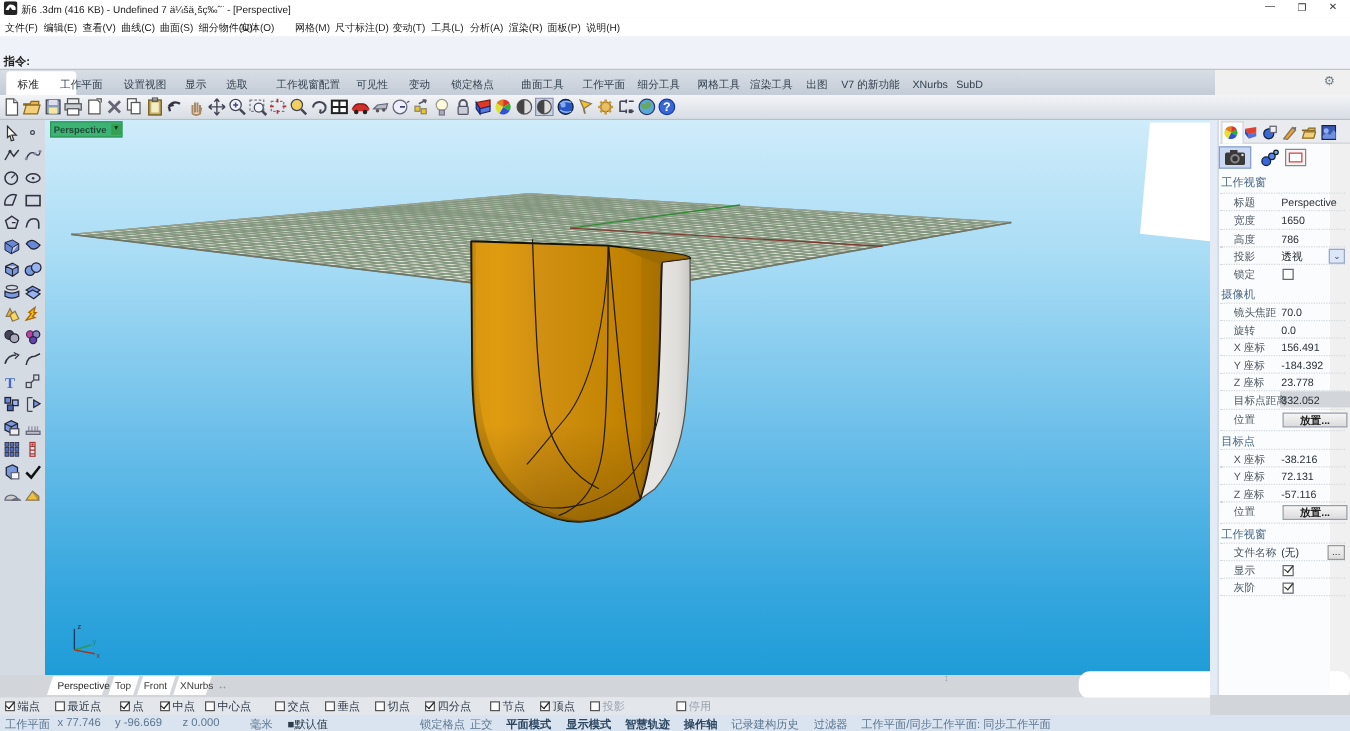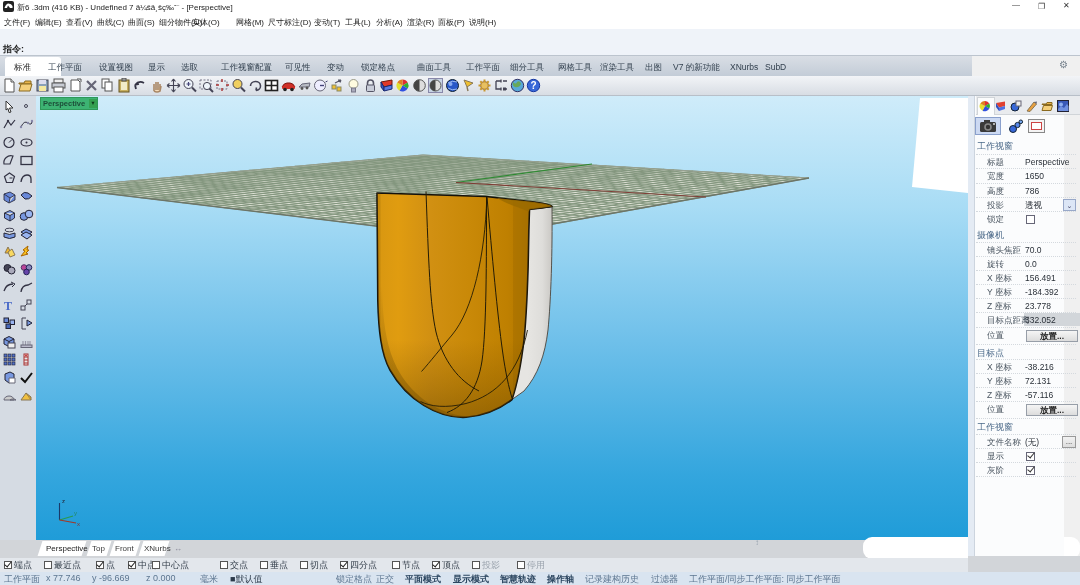--- a/index.html
+++ b/index.html
@@ -551,29 +551,29 @@
     <span class="vptabtext" style="left:108px;">XNurbs</span>
  <span class="vptabtext" style="left:138px;color:#889;">↔</span>
 </div>
 <div class="abs" style="left:863px;top:537px;width:217px;height:22px;background:#ffffff;border-radius:9px;"></div>
 <div class="abs" style="left:755px;top:538px;width:14px;height:16px;color:#9aa5b0;font-size:8px;">↕</div>
 <div class="abs" id="osnap">
  <span style="left:4px"><i class="cb ck"></i>端点</span>
  <span style="left:44px"><i class="cb"></i>最近点</span>
  <span style="left:96px"><i class="cb ck"></i>点</span>
  <span style="left:128px"><i class="cb ck"></i>中点</span>
- <span style="left:152px"><i class="cb"></i>中心点</span>
+ <span style="left:164px"><i class="cb"></i>中心点</span>
  <span style="left:220px"><i class="cb"></i>交点</span>
  <span style="left:260px"><i class="cb"></i>垂点</span>
  <span style="left:300px"><i class="cb"></i>切点</span>
  <span style="left:340px"><i class="cb ck"></i>四分点</span>
  <span style="left:392px"><i class="cb"></i>节点</span>
  <span style="left:432px"><i class="cb ck"></i>顶点</span>
  <span style="left:472px;color:#9aa3ad"><i class="cb"></i>投影</span>
- <span style="left:517px;color:#9aa3ad"><i class="cb"></i>停用</span>
+ <span style="left:541px;color:#9aa3ad"><i class="cb"></i>停用</span>
 </div>
 <div class="abs" id="statusbar">
  <span style="left:4px">工作平面</span>
  <span style="left:46px">x 77.746</span>
  <span style="left:92px">y -96.669</span>
  <span style="left:146px">z 0.000</span>
  <span style="left:200px">毫米</span>
  <span style="left:230px;color:#2c3a4a">■默认值</span>
  <span style="left:336px">锁定格点</span>
  <span style="left:376px">正交</span>

